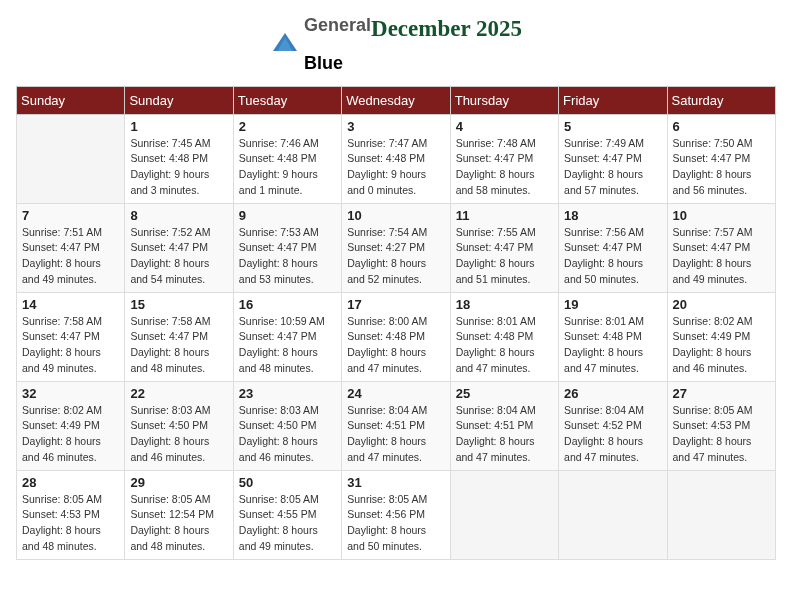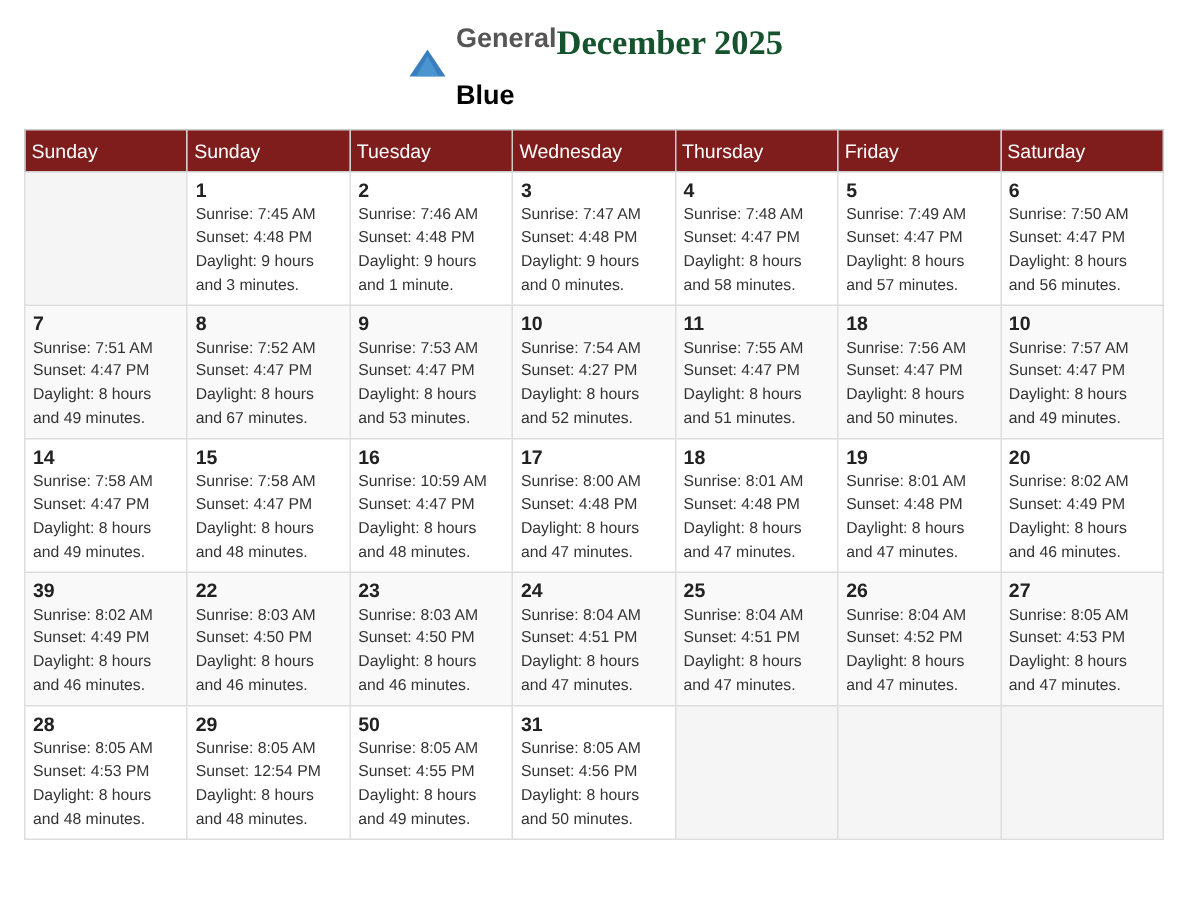--- a/index.html
+++ b/index.html
@@ -148,21 +148,21 @@
           <div class="day-detail"><span>Sunrise: 7:50 AM</span><br><span>Sunset: 4:47 PM</span><br><span>Daylight: 8 hours and 56 minutes.</span></div>
         </td>
       </tr>
       <tr class="week-row">
         <td>
           <div class="day-number">7</div>
           <div class="day-detail"><span>Sunrise: 7:51 AM</span><br><span>Sunset: 4:47 PM</span><br><span>Daylight: 8 hours and 49 minutes.</span></div>
         </td>
         <td>
           <div class="day-number">8</div>
-          <div class="day-detail"><span>Sunrise: 7:52 AM</span><br><span>Sunset: 4:47 PM</span><br><span>Daylight: 8 hours and 67 minutes.</span></div>
+          <div class="day-detail"><span>Sunrise: 7:52 AM</span><br><span>Sunset: 4:47 PM</span><br><span>Daylight: 8 hours and 54 minutes.</span></div>
         </td>
         <td>
           <div class="day-number">9</div>
           <div class="day-detail"><span>Sunrise: 7:53 AM</span><br><span>Sunset: 4:47 PM</span><br><span>Daylight: 8 hours and 53 minutes.</span></div>
         </td>
         <td>
           <div class="day-number">10</div>
           <div class="day-detail"><span>Sunrise: 7:54 AM</span><br><span>Sunset: 4:27 PM</span><br><span>Daylight: 8 hours and 52 minutes.</span></div>
         </td>
         <td>
@@ -203,21 +203,21 @@
           <div class="day-number">19</div>
           <div class="day-detail"><span>Sunrise: 8:01 AM</span><br><span>Sunset: 4:48 PM</span><br><span>Daylight: 8 hours and 47 minutes.</span></div>
         </td>
         <td>
           <div class="day-number">20</div>
           <div class="day-detail"><span>Sunrise: 8:02 AM</span><br><span>Sunset: 4:49 PM</span><br><span>Daylight: 8 hours and 46 minutes.</span></div>
         </td>
       </tr>
       <tr class="week-row">
         <td>
-          <div class="day-number">39</div>
+          <div class="day-number">32</div>
           <div class="day-detail"><span>Sunrise: 8:02 AM</span><br><span>Sunset: 4:49 PM</span><br><span>Daylight: 8 hours and 46 minutes.</span></div>
         </td>
         <td>
           <div class="day-number">22</div>
           <div class="day-detail"><span>Sunrise: 8:03 AM</span><br><span>Sunset: 4:50 PM</span><br><span>Daylight: 8 hours and 46 minutes.</span></div>
         </td>
         <td>
           <div class="day-number">23</div>
           <div class="day-detail"><span>Sunrise: 8:03 AM</span><br><span>Sunset: 4:50 PM</span><br><span>Daylight: 8 hours and 46 minutes.</span></div>
         </td>

